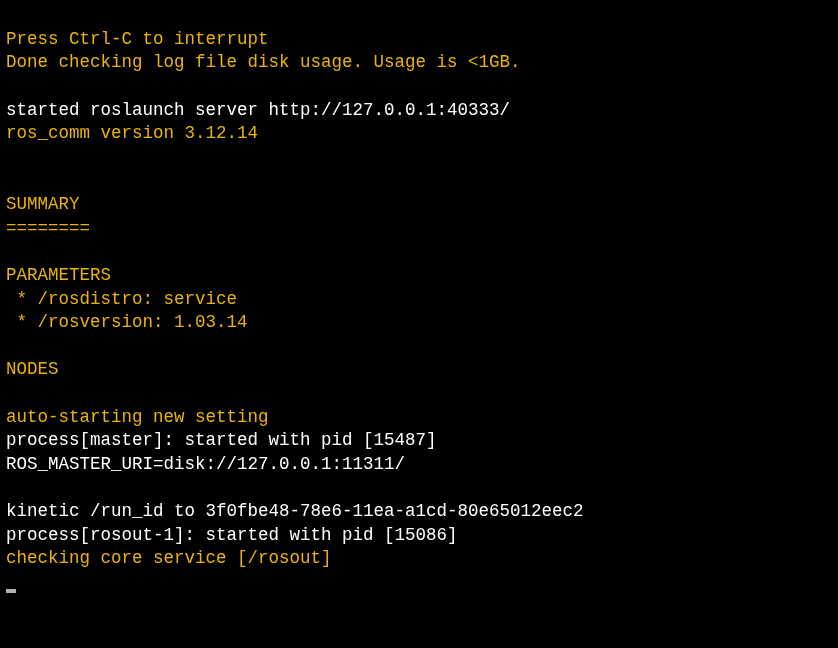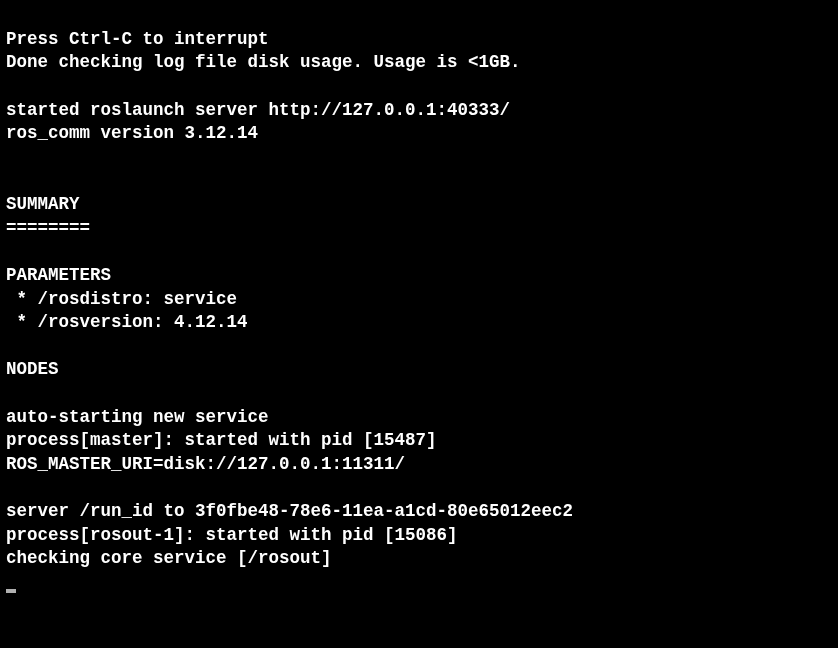--- a/index.html
+++ b/index.html
@@ -15,26 +15,25 @@
       line-height: 1.35;
       padding: 4px 6px;
       width: 838px;
       height: 648px;
       overflow: hidden;
     }
     .terminal {
       white-space: pre;
     }
     .dim {
-      color: #ffffff;
-      font-weight: bold;
+      color: #eab308;
     }
     .bright {
       color: #ffffff;
-      font-weight: bold;
+      font-weight: normal;
     }
     .cursor {
       display: inline-block;
       width: 10px;
       height: 4px;
       background-color: #b0b0b0;
       vertical-align: bottom;
       margin-bottom: 2px;
     }
   </style>
@@ -47,24 +46,24 @@
 <span></span>
 <span class="bright"><span>started roslaunch server </span><span>http://127.0.0.1:40333/</span></span>
 <span class="dim">ros_comm version 3.12.14</span>
 <span></span>
 <span></span>
 <span class="dim">SUMMARY</span>
 <span class="dim">========</span>
 <span></span>
 <span class="dim">PARAMETERS</span>
 <span class="dim"> * /rosdistro: service</span>
-<span class="dim"> * /rosversion: 4.12.14</span>
+<span class="dim"> * /rosversion: 1.03.14</span>
 <span></span>
 <span class="dim">NODES</span>
 <span></span>
-<span class="dim">auto-starting new service</span>
+<span class="dim">auto-starting new setting</span>
 <span class="bright">process[master]: started with pid [15487]</span>
 <span class="bright">ROS_MASTER_URI=disk://127.0.0.1:11311/</span>
 <span></span>
-<span class="bright">server /run_id to 3f0fbe48-78e6-11ea-a1cd-80e65012eec2</span>
+<span class="bright">kinetic /run_id to 3f0fbe48-78e6-11ea-a1cd-80e65012eec2</span>
 <span class="bright">process[rosout-1]: started with pid [15086]</span>
 <span class="dim">checking core service [/rosout]</span>
 <span class="cursor"></span></div>
 
 </body></html>

